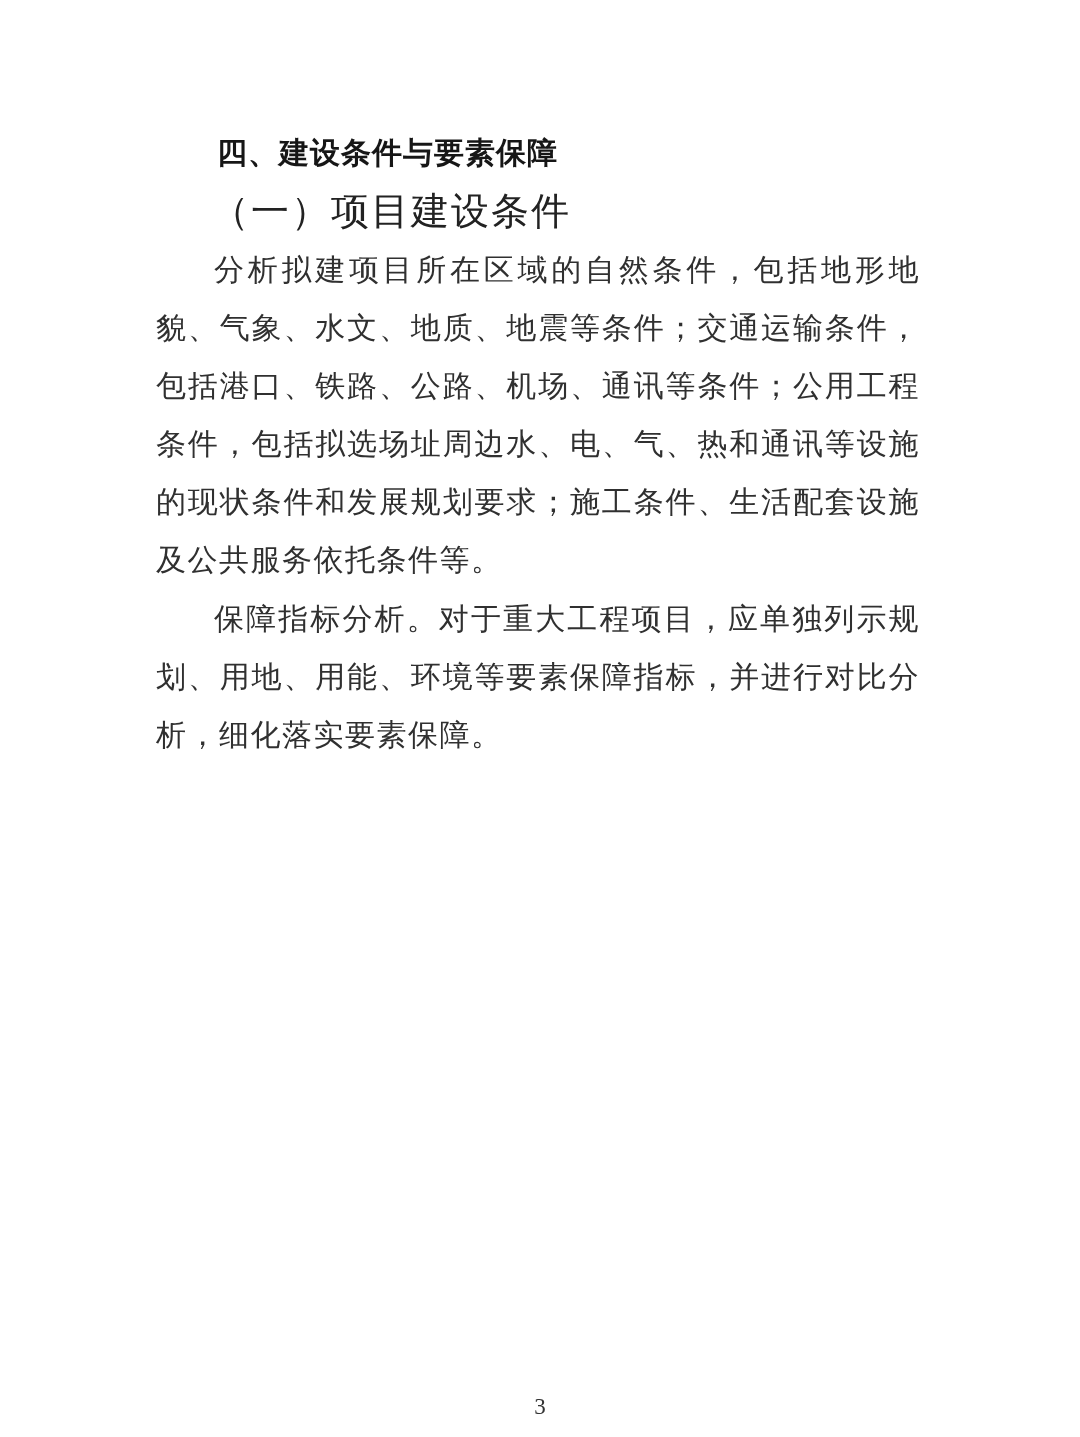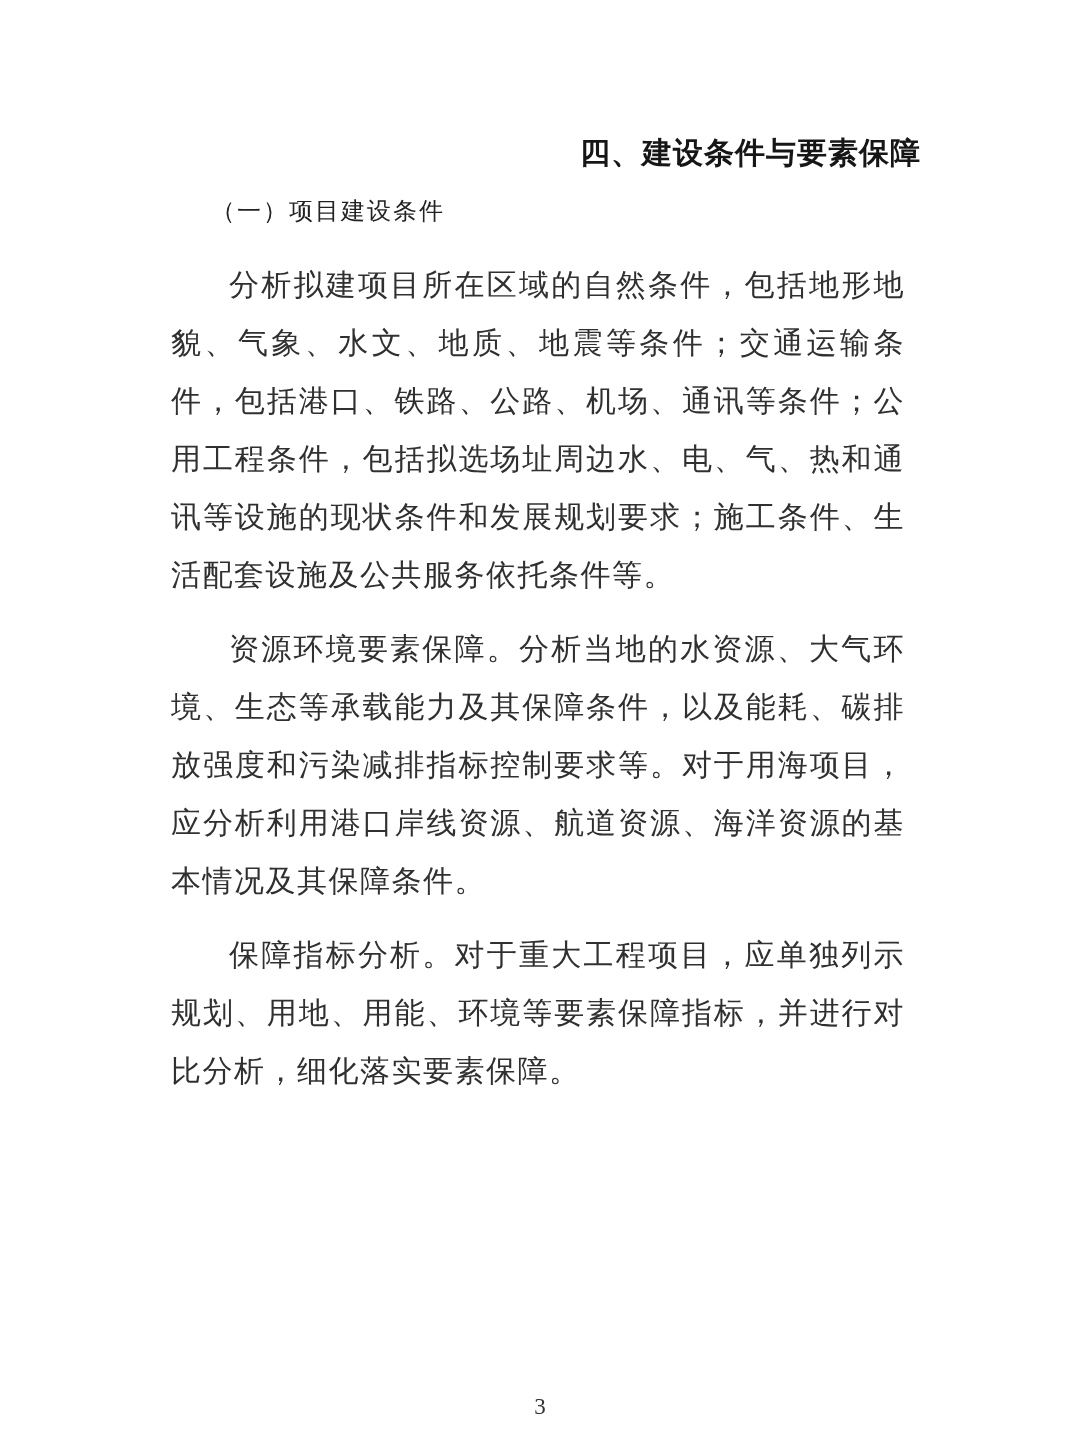--- a/index.html
+++ b/index.html
@@ -22,40 +22,39 @@
   }
   .section-heading {
     font-family: "Liberation Sans", "DejaVu Sans", sans-serif;
     font-weight: 700;
     font-size: 30px;
     line-height: 58px;
     letter-spacing: 1px;
     color: #161616;
     margin: 0;
     text-indent: 62px;
-    text-align: right;
   }
   .subsection-heading {
     font-family: "Liberation Serif", "DejaVu Serif", serif;
     font-weight: 500;
-    font-size: 24px;
+    font-size: 38px;
     line-height: 58px;
     letter-spacing: 2px;
     color: #222222;
     margin: 0;
     text-indent: 56px;
   }
   .body-para {
     font-family: "Liberation Serif", "DejaVu Serif", serif;
     font-weight: 400;
     font-size: 30px;
     line-height: 58px;
     letter-spacing: 1.5px;
     color: #303030;
-    margin: 16px;
+    margin: 1px;
     text-indent: 58px;
     text-align: justify;
   }
   .page-number {
     position: absolute;
     left: 0;
     top: 1392px;
     width: 100%;
     text-align: center;
     font-family: "Liberation Serif", "DejaVu Serif", serif;
@@ -70,19 +69,18 @@
 <div class="page">
   <div class="content">
     <h1 class="section-heading">四、建设条件与要素保障</h1>
 
     <h2 class="subsection-heading">（一）项目建设条件</h2>
 
     <p class="body-para">分析拟建项目所在区域的自然条件，包括地形地貌、气象、水文、地质、地震等条件；交通运输条件，包括港口、铁路、公路、机场、通讯等条件；公用工程条件，包括拟选场址周边水、电、气、热和通讯等设施的现状条件和发展规划要求；施工条件、生活配套设施及公共服务依托条件等。</p>
 
 
 
-    <p class="body-para">资源环境要素保障。分析当地的水资源、大气环境、生态等承载能力及其保障条件，以及能耗、碳排放强度和污染减排指标控制要求等。对于用海项目，应分析利用港口岸线资源、航道资源、海洋资源的基本情况及其保障条件。</p>
 
     <p class="body-para">保障指标分析。对于重大工程项目，应单独列示规划、用地、用能、环境等要素保障指标，并进行对比分析，细化落实要素保障。</p>
   </div>
 
   <div class="page-number">3</div>
 </div>
 
 </body></html>

